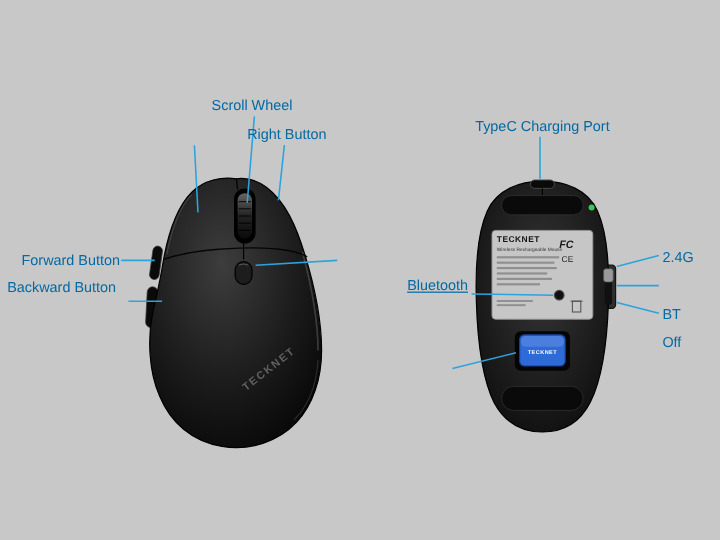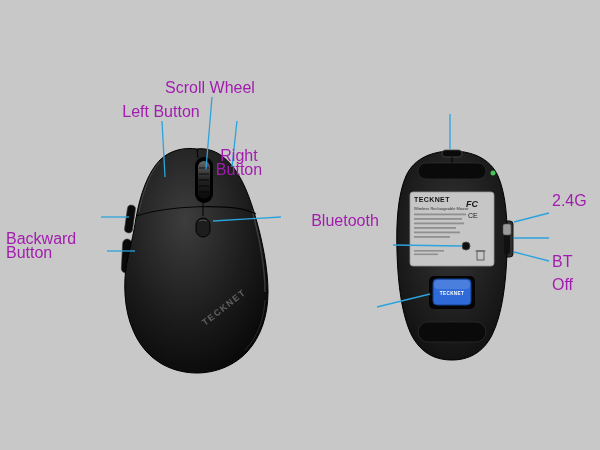--- a/index.html
+++ b/index.html
@@ -6,22 +6,22 @@
   .scene{
     position:relative;
     width:600px;height:450px;
     background:#c8c8c8;
     overflow:hidden;
     font-family:"Liberation Sans", sans-serif;
   }
   .art{position:absolute;left:0;top:0;}
   .label{
     position:absolute;
-    font-size:16px;
-    color:#a21caf;
+    font-size:12px;
+    color:#0369a1;
     line-height:14px;
   }
   .label.two-line{line-height:15px;}
   svg text{font-family:"Liberation Sans","DejaVu Sans",sans-serif;}
 </style>
 </head>
 <body>
 
 <div class="scene">
 
@@ -147,33 +147,34 @@
       <line x1="393" y1="245" x2="461" y2="246"></line>
       <line x1="377" y1="307" x2="430" y2="294"></line>
       <line x1="549" y1="213" x2="514" y2="222"></line>
       <line x1="549" y1="238" x2="514" y2="238"></line>
       <line x1="549" y1="261" x2="514" y2="252"></line>
     </g>
   </svg>
 
   <div class="label" style="left:160px;top:81px;width:100px;text-align:center;">Scroll Wheel</div>
 
-  <div class="label" style="left:118px;top:105px;width:86px;text-align:center;">Left Button</div>
 
-  <div class="label" style="left:196px;top:105px;width:86px;text-align:center;margin-top:44px;">Right Button</div>
+  <div class="label" style="left:196px;top:105px;width:86px;text-align:center;">Right Button</div>
 
+  <div class="label" style="left:10px;top:210px;width:90px;text-align:right;">Forward Button</div>
 
   <div class="label" style="left:6px;top:232px;width:100px;">Backward Button</div>
 
 
+  <div class="label" style="left:392px;top:98px;width:120px;text-align:center;">TypeC Charging Port</div>
 
-  <div class="label two-line" style="left:300px;top:213px;width:90px;text-align:center;">
+  <div class="label two-line" style="left:300px;top:231px;width:90px;text-align:right;text-decoration:underline;">
     <span style="display:block;">Bluetooth</span>
   </div>
 
 
-  <div class="label" style="left:552px;top:194px;">2.4G</div>
+  <div class="label" style="left:552px;top:207px;">2.4G</div>
 
   <div class="label" style="left:552px;top:231px;margin-top:47px;">Off</div>
 
   <div class="label" style="left:552px;top:255px;">BT</div>
 
 </div>
 
 </body></html>

